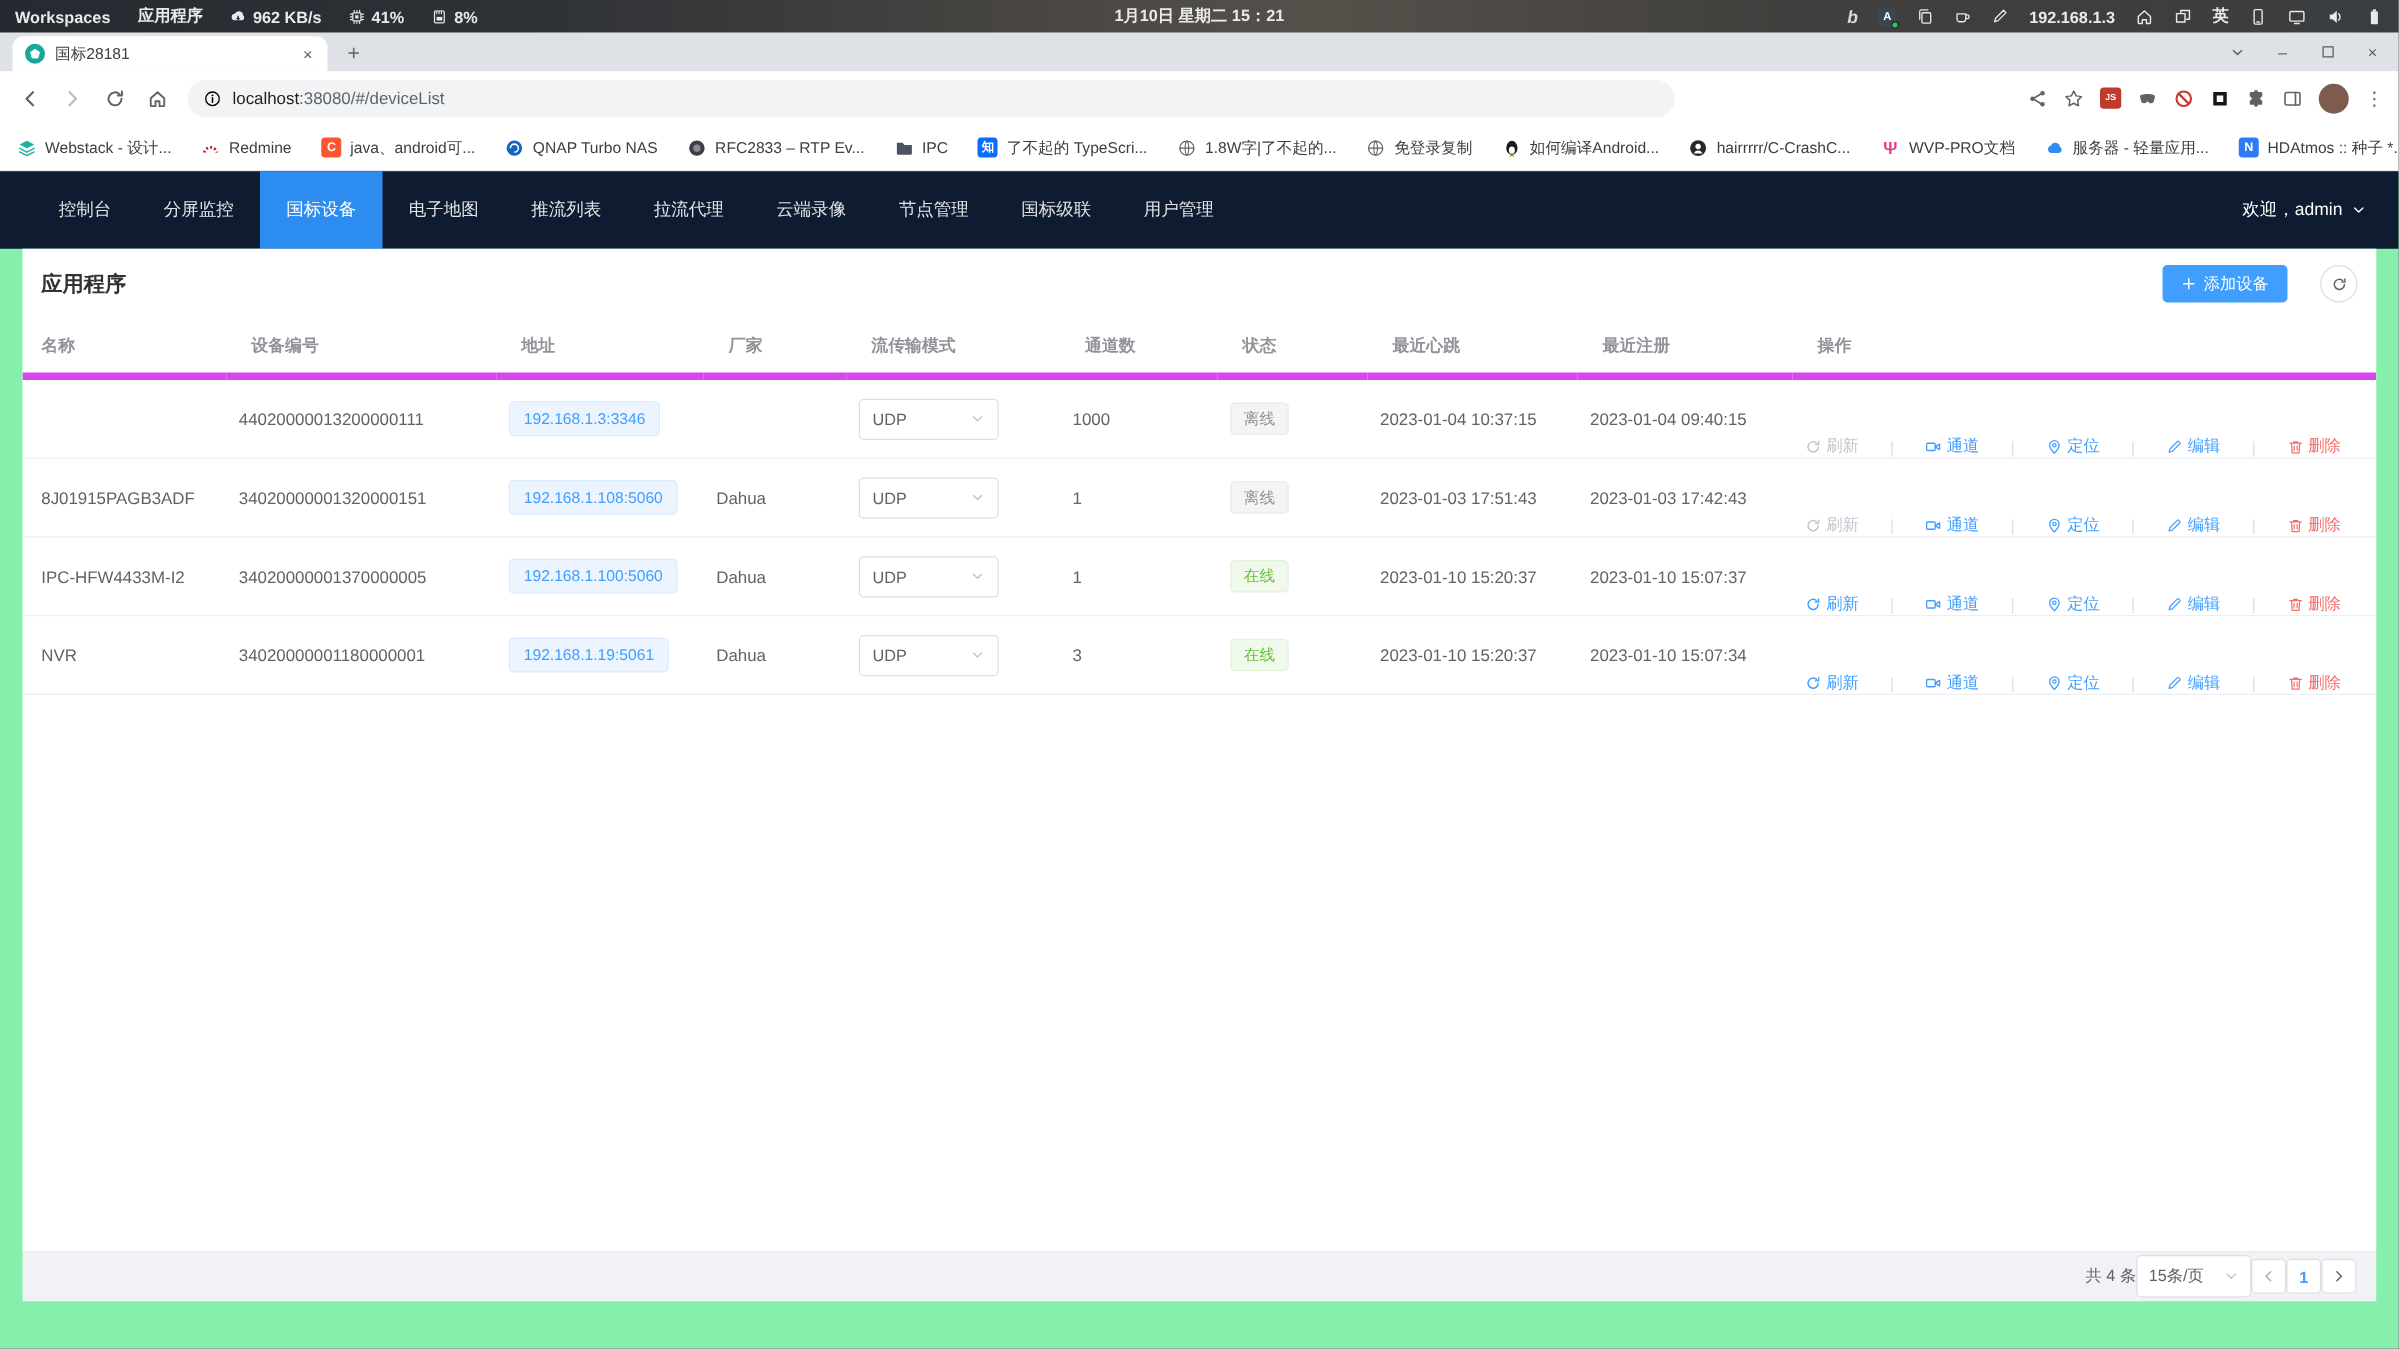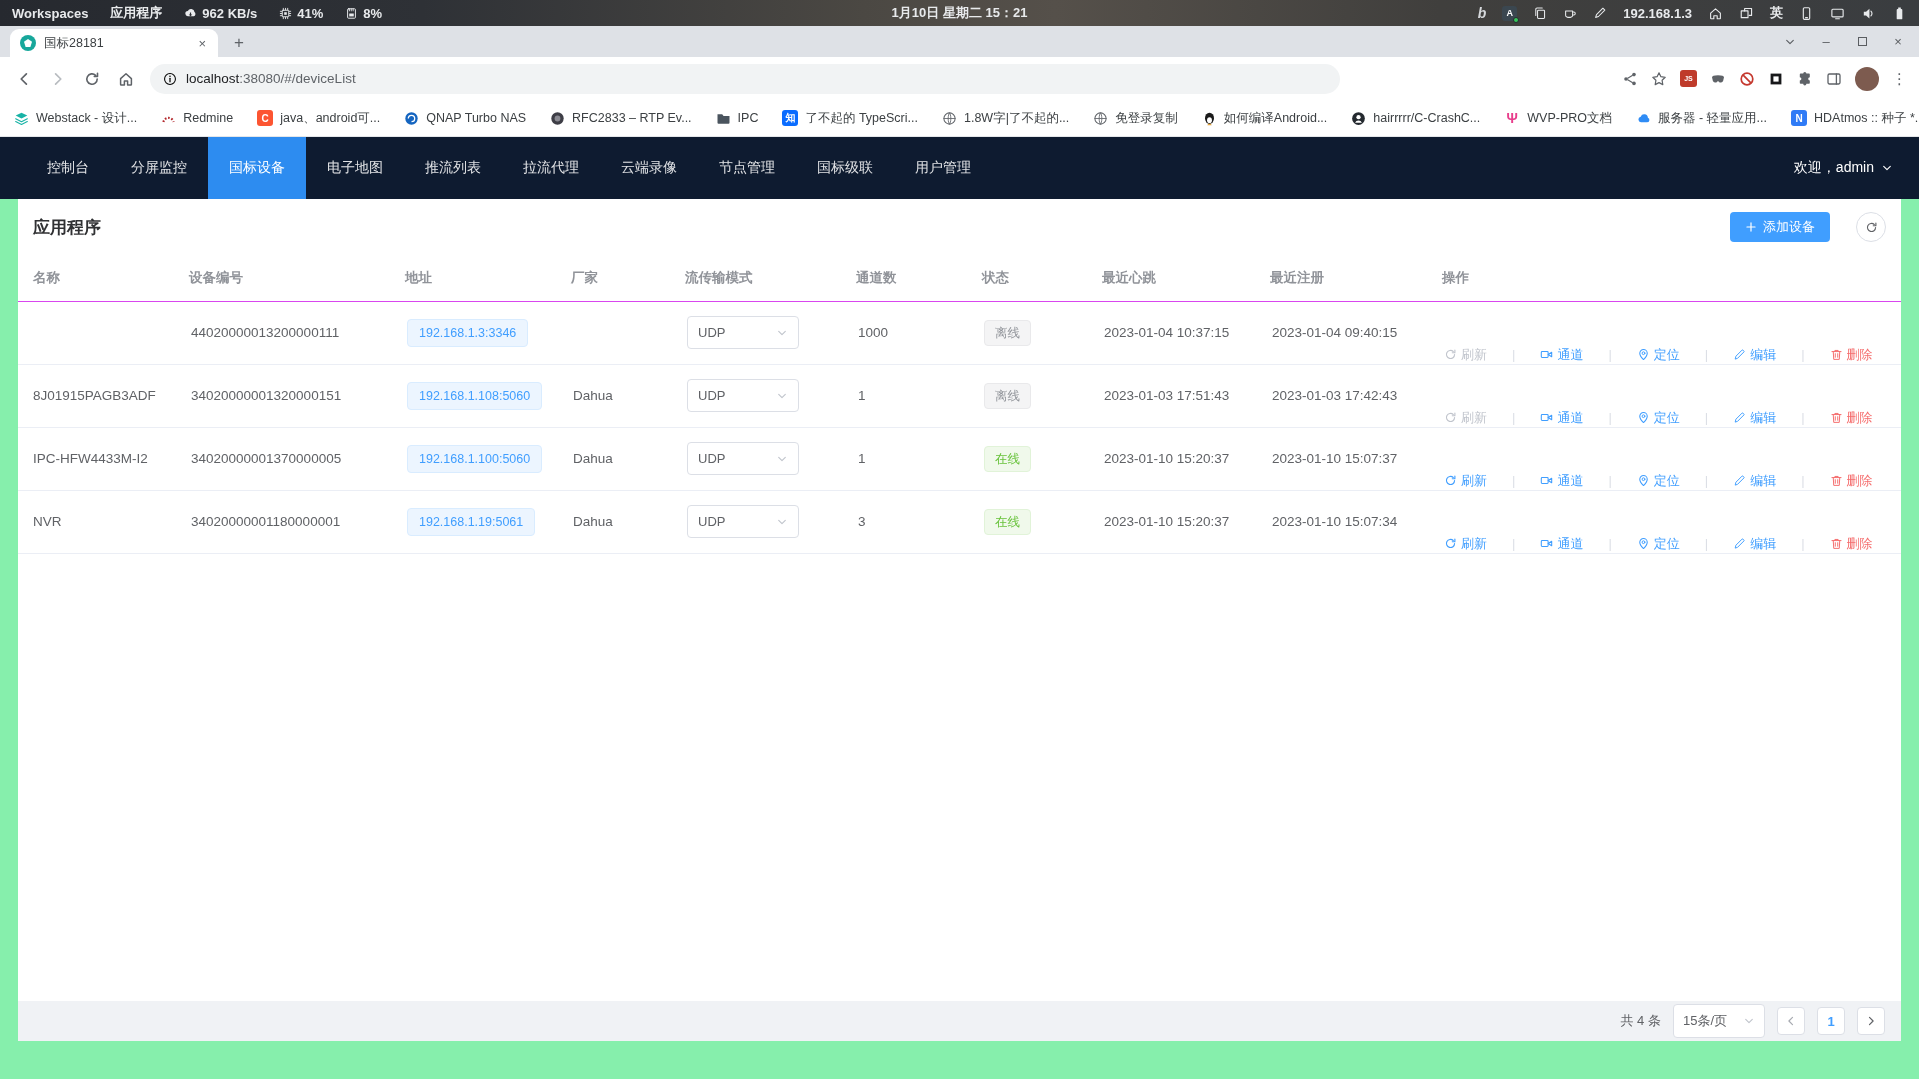--- a/index.html
+++ b/index.html
@@ -19,21 +19,21 @@
   .ticon svg{width:100%;height:100%;}
   .sz12{width:12px;height:12px}.sz13{width:13px;height:13px}.sz15{width:15px;height:15px}
   .sz16{width:16px;height:16px}
   .bing-b{font-style:italic;font-weight:bold;font-size:14px;color:#d7dadd;line-height:1;}
   .app-badge{width:15px;height:15px;background:#3b4750;border-radius:3px;position:relative;
     color:#fff;font-size:9px;display:flex;align-items:center;justify-content:center;font-weight:bold;}
   .app-badge i{position:absolute;right:-2px;bottom:-2px;width:6px;height:6px;border-radius:50%;
     background:#35c75a;border:1px solid #26292f;}
   
   .tabstrip{height:31px;flex:0 0 31px;background:#dee1e6;display:flex;align-items:flex-end;padding-left:10px;}
-  .tab{width:208px;height:28px;background:#fff;border-radius:9px 9px 0 0;display:flex;align-items:center;
+  .tab{width:252px;height:28px;background:#fff;border-radius:9px 9px 0 0;display:flex;align-items:center;
     gap:8px;padding:0 10px;font-size:12.5px;color:#3c4043;}
   .favicon{width:16px;height:16px;border-radius:50%;background:#17a79b;position:relative;flex:0 0 16px;}
   .favicon::after{content:"";position:absolute;left:4px;top:4px;width:8px;height:8px;background:#fff;
     clip-path:polygon(50% 0,100% 35%,80% 100%,20% 100%,0 35%);}
   .tab-title{flex:1;overflow:hidden;white-space:nowrap;}
   .tab-x{color:#5f6368;font-size:13px;line-height:1;padding:2px;}
   .newtab{width:26px;height:26px;margin:0 0 1px 8px;border-radius:50%;display:flex;align-items:center;
     justify-content:center;color:#5f6368;font-size:17px;}
   .win-controls{margin-left:auto;display:flex;align-items:center;gap:2px;height:100%;padding-right:4px;color:#5a5d61;}
   .wc{width:34px;height:100%;display:flex;align-items:center;justify-content:center;font-size:13px;}
@@ -67,40 +67,40 @@
   .welcome{margin-left:auto;color:#fff;font-size:14px;display:flex;align-items:center;gap:7px;}
   .panel{margin:0 18px;background:#fff;height:802px;flex:0 0 802px;overflow:hidden;}
   .panel-header{height:56px;display:flex;align-items:center;padding:0 15px;}
   .page-title{font-size:17px;font-weight:bold;color:#303133;}
   .hdr-actions{margin-left:auto;display:flex;align-items:center;gap:26px;}
   .add-btn{height:30px;background:#409eff;color:#fff;border:none;border-radius:4px;font-size:13px;
     display:flex;align-items:center;gap:6px;padding:0 15px;font-family:inherit;}
   .refresh-circle{width:30px;height:30px;border-radius:50%;border:1px solid #dcdfe6;background:#fff;
     color:#606266;display:flex;align-items:center;justify-content:center;}
   table{width:100%;border-collapse:collapse;table-layout:fixed;}
-  th{height:46px;text-align:left;padding:0 8px;font-size:13.5px;color:#909399;font-weight:bold;
-    border-bottom:1px solid #d946ef;}
+  th{height:46px;text-align:left;padding:0 20px;font-size:13.5px;color:#909399;font-weight:bold;
+    border-bottom:6px solid #d946ef;}
   td{height:61px;padding:0 10px;font-size:13.5px;color:#606266;border-bottom:1px solid #ebeef5;
     white-space:nowrap;overflow:hidden;}
   th:first-child,td:first-child{padding-left:15px;}
   .addr-tag{display:inline-block;background:#ecf5ff;border:1px solid #d9ecff;color:#409eff;
     font-size:12.5px;height:28px;line-height:26px;padding:0 11px;border-radius:4px;}
   .select-box{width:112px;height:33px;border:1px solid #dcdfe6;border-radius:4px;display:flex;
     align-items:center;justify-content:space-between;padding:0 10px;color:#606266;font-size:13px;background:#fff;}
   .select-box .ticon{color:#c0c4cc;}
   .tag{display:inline-block;height:26px;line-height:24px;padding:0 10px;border-radius:4px;font-size:12.5px;border:1px solid;}
   .tag.offline{color:#909399;background:#f4f4f5;border-color:#e9e9eb;}
   .tag.online{color:#67c23a;background:#f0f9eb;border-color:#e1f3d8;}
   .ops{display:flex;align-items:center;gap:25px;font-size:13px;margin-top:44px;}
   .op{display:flex;align-items:center;gap:4px;color:#409eff;cursor:pointer;}
   .op.danger{color:#f56c6c;}
   .op.disabled{color:#c0c4cc;cursor:default;}
   .op-sep{color:#dcdfe6;}
   .footerbar{margin:0 18px;height:40px;flex:0 0 40px;background:#f0f2f5;display:flex;align-items:center;
-    justify-content:flex-end;gap:12px;padding:0 16px;font-size:13px;color:#606266;}
+    justify-content:flex-end;padding:0 16px;font-size:13px;color:#606266;}
   .psize{height:34px;background:#fff;border:1px solid #dcdfe6;border-radius:4px;display:flex;
     align-items:center;gap:16px;padding:0 9px;font-size:13px;color:#606266;}
   .psize .ticon{color:#c0c4cc;}
   .pbtn{width:28px;height:28px;background:#fff;border:1px solid #dcdfe6;border-radius:4px;display:flex;
     align-items:center;justify-content:center;color:#a8abb2;font-size:13px;}
   .pbtn.current{color:#409eff;font-weight:bold;}
   .pbtn.next{color:#606266;}
 </style>
 </head>
 <body>

